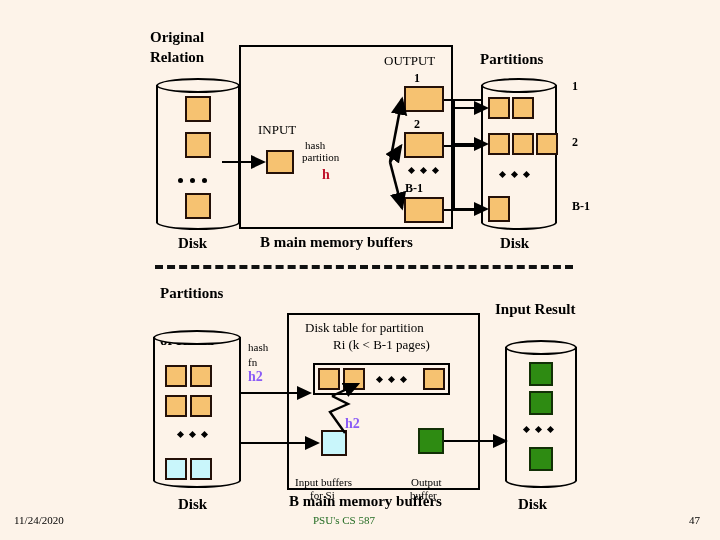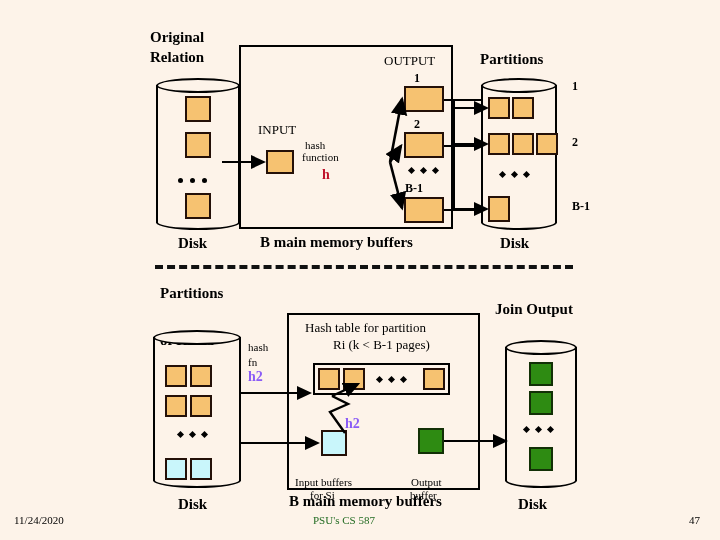--- a/index.html
+++ b/index.html
@@ -75,21 +75,21 @@
   <div class="blk" style="left:185px;top:193px;width:26px;height:26px;"></div>
   <div class="lbl t-title" style="left:178px;top:236px;">Disk</div>
 
   <div class="membox" style="left:239px;top:45px;width:214px;height:184px;"></div>
   <div class="lbl t-title" style="left:260px;top:235px;">B main memory buffers</div>
 
   <div class="lbl t-med" style="left:258px;top:123px;">INPUT</div>
   <div class="blk" style="left:266px;top:150px;width:28px;height:24px;"></div>
 
   <div class="lbl t-small" style="left:305px;top:140px;">hash</div>
-  <div class="lbl t-small" style="left:302px;top:152px;">function</div>
+  <div class="lbl t-small" style="left:302px;top:152px;">partition</div>
   <div class="lbl red" style="left:322px;top:168px;">h</div>
 
   <div class="lbl t-med" style="left:384px;top:54px;">OUTPUT</div>
 
   <div class="lbl t-num" style="left:414px;top:72px;">1</div>
   <div class="blk" style="left:404px;top:86px;width:40px;height:26px;"></div>
 
   <div class="lbl t-num" style="left:414px;top:118px;">2</div>
   <div class="blk" style="left:404px;top:132px;width:40px;height:26px;"></div>
 
@@ -159,21 +159,21 @@
   <div class="blk cyan" style="left:190px;top:458px;width:22px;height:22px;"></div>
   <div class="lbl t-title" style="left:178px;top:497px;">Disk</div>
 
   <div class="lbl t-small" style="left:248px;top:342px;">hash</div>
   <div class="lbl t-small" style="left:248px;top:357px;">fn</div>
   <div class="lbl blue" style="left:248px;top:370px;">h2</div>
 
   <div class="membox" style="left:287px;top:313px;width:193px;height:177px;"></div>
   <div class="lbl t-title" style="left:289px;top:494px;">B main memory buffers</div>
 
-  <div class="lbl t-med" style="left:305px;top:321px;">Hash table for partition</div>
+  <div class="lbl t-med" style="left:305px;top:321px;">Disk table for partition</div>
   <div class="lbl t-med" style="left:333px;top:338px;">Ri (k &lt; B-1 pages)</div>
 
   <div class="htbox" style="left:313px;top:363px;width:137px;height:32px;"></div>
   <div class="blk" style="left:318px;top:368px;width:22px;height:22px;"></div>
   <div class="blk" style="left:343px;top:368px;width:22px;height:22px;"></div>
   <div class="dots diamond" style="left:377px;top:377px;">
       <i></i>
       <i></i>
       <i></i>
     </div>
@@ -182,21 +182,21 @@
   <div class="lbl blue" style="left:345px;top:417px;">h2</div>
 
   <div class="blk cyan" style="left:321px;top:430px;width:26px;height:26px;"></div>
   <div class="lbl t-small" style="left:295px;top:477px;">Input buffers</div>
   <div class="lbl t-small" style="left:310px;top:490px;">for Si</div>
 
   <div class="blk green" style="left:418px;top:428px;width:26px;height:26px;"></div>
   <div class="lbl t-small" style="left:411px;top:477px;">Output</div>
   <div class="lbl t-small" style="left:410px;top:490px;">buffer</div>
 
-  <div class="lbl t-title" style="left:495px;top:302px;">Join Output</div>
+  <div class="lbl t-title" style="left:495px;top:302px;">Input Result</div>
   <div class="disk" style="left:505px;top:340px;width:72px;height:148px;">
     <div class="bot"></div>
     <div class="body"></div>
     <div class="top"></div>
   </div>
   <div class="blk green" style="left:529px;top:362px;width:24px;height:24px;"></div>
   <div class="blk green" style="left:529px;top:391px;width:24px;height:24px;"></div>
   <div class="dots diamond" style="left:524px;top:427px;">
       <i></i>
       <i></i>

